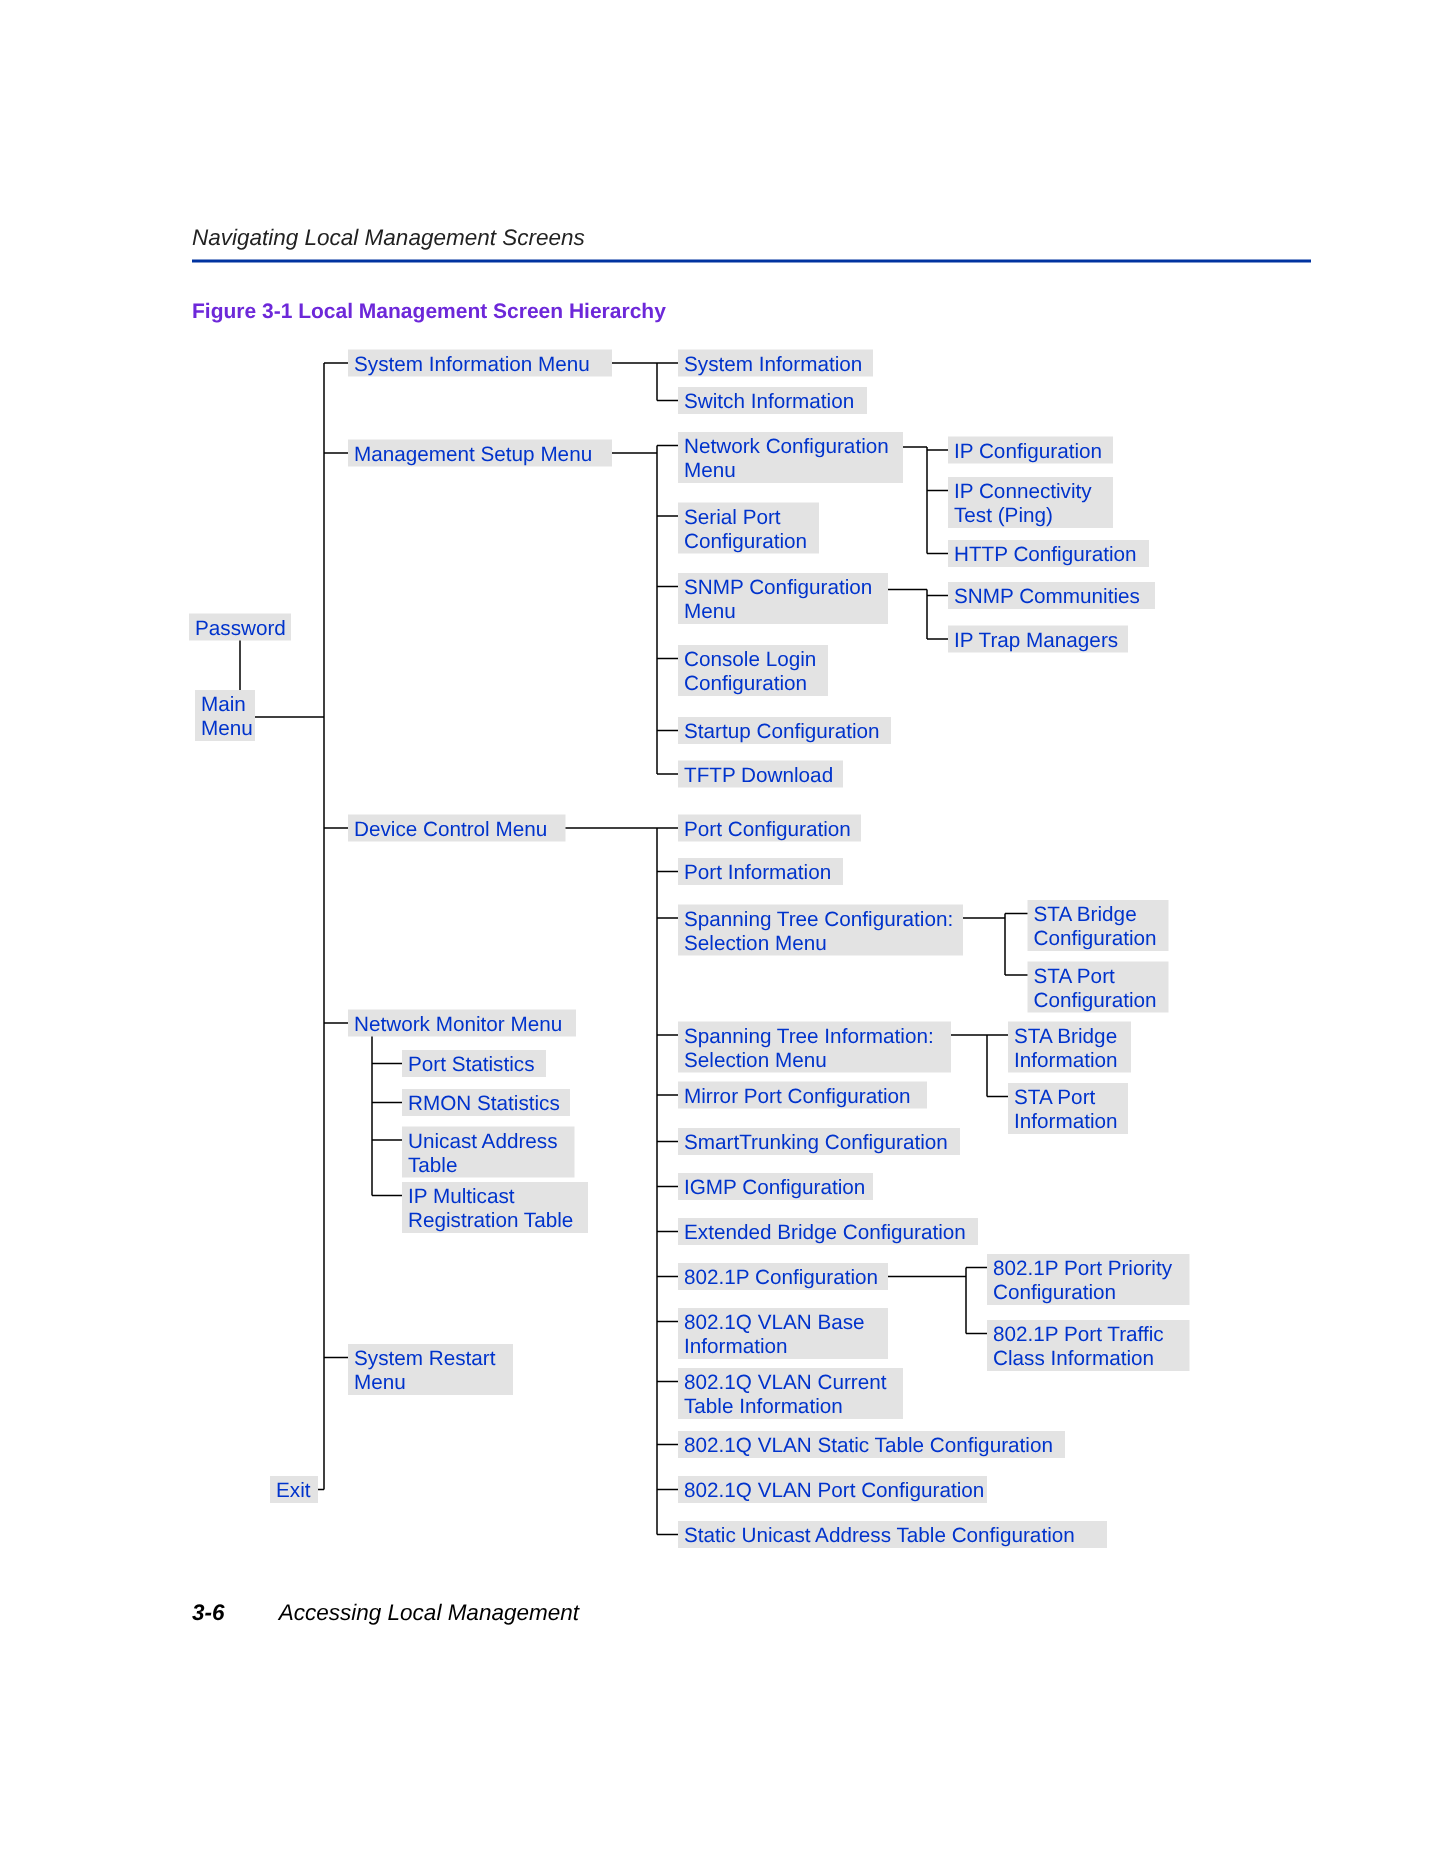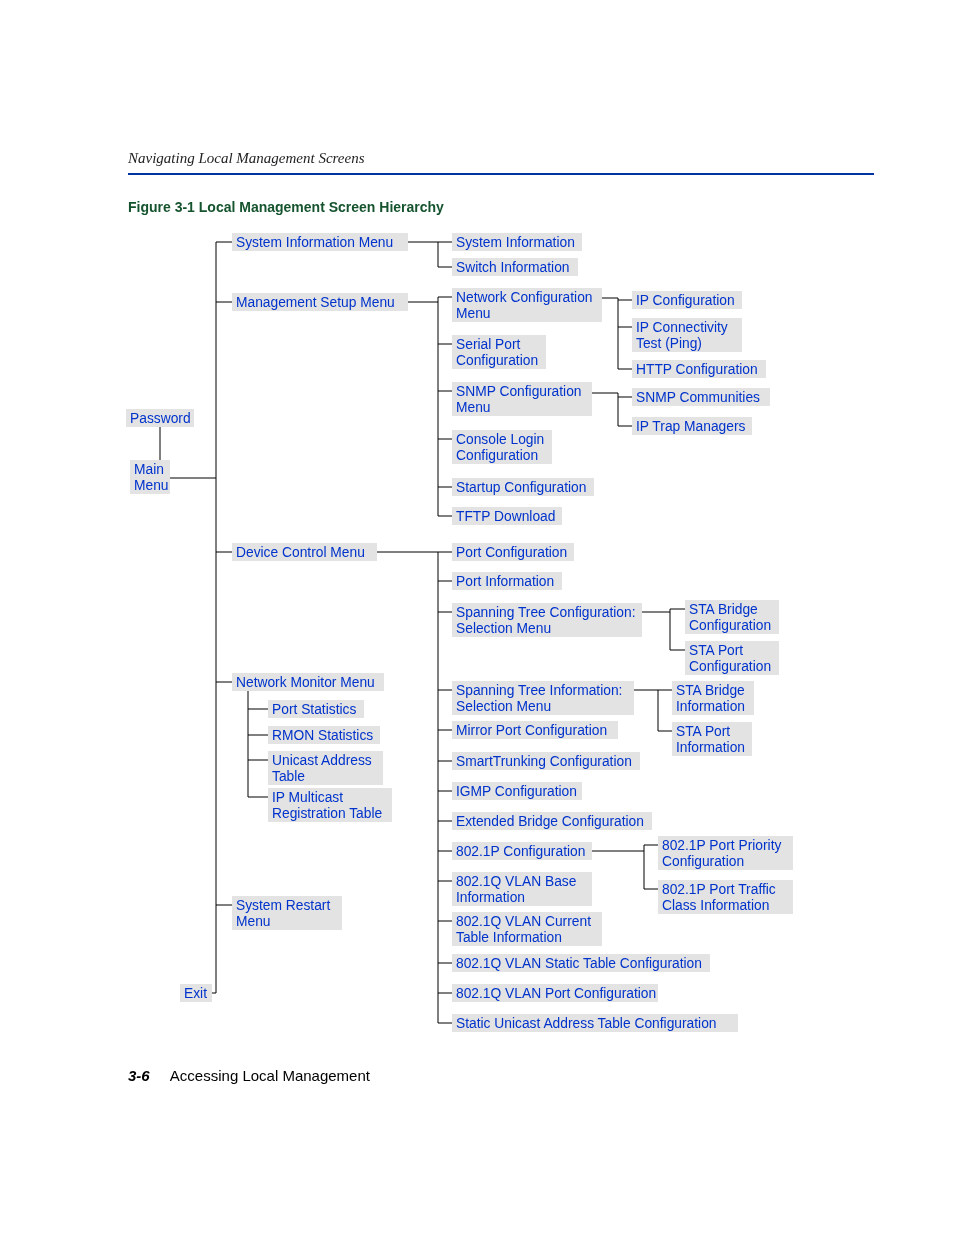--- a/index.html
+++ b/index.html
@@ -1,23 +1,23 @@
 <!DOCTYPE html>
 <html><head>
 <meta charset="utf-8">
 <style>
   html,body{margin:0;padding:0;background:#fff;}
   body{font-family:Arial,Helvetica,sans-serif;font-size:14px;color:#000;width:954px;height:1235px;position:relative;}
-  .header-wrap{position:absolute;left:128px;top:150px;right:80px;font-family:Liberation Serif, serif;}
+  .header-wrap{position:absolute;left:128px;top:150px;right:80px;}
   .header-text{font-style:italic;font-size:15px;color:#222;}
   .header-rule{border:none;border-top:2px solid #0033a0;margin-top:6px;}
-  .caption{position:absolute;left:128px;top:199px;color:#14532d;font-weight:bold;font-size:14px;}
+  .caption{position:absolute;left:128px;top:199px;color:#6d28d9;font-weight:bold;font-size:14px;}
   .footer{position:absolute;left:128px;top:1067px;font-size:15px;}
   .footer .pg{font-weight:bold;font-style:italic;}
-  .footer .chap{margin-left:16px;}
+  .footer .chap{font-style:italic;margin-left:32px;}
   svg.diagram{position:absolute;left:0;top:0;width:954px;height:1235px;}
   svg text{font-family:Arial,Helvetica,sans-serif;font-size:13.8px;}
   .lnk{fill:#0033cc;}
   .bg{fill:#e3e3e3;}
   .ln{stroke:#000;stroke-width:1;fill:none;}
 </style>
 </head>
 <body>
 
 <div class="header-wrap">

